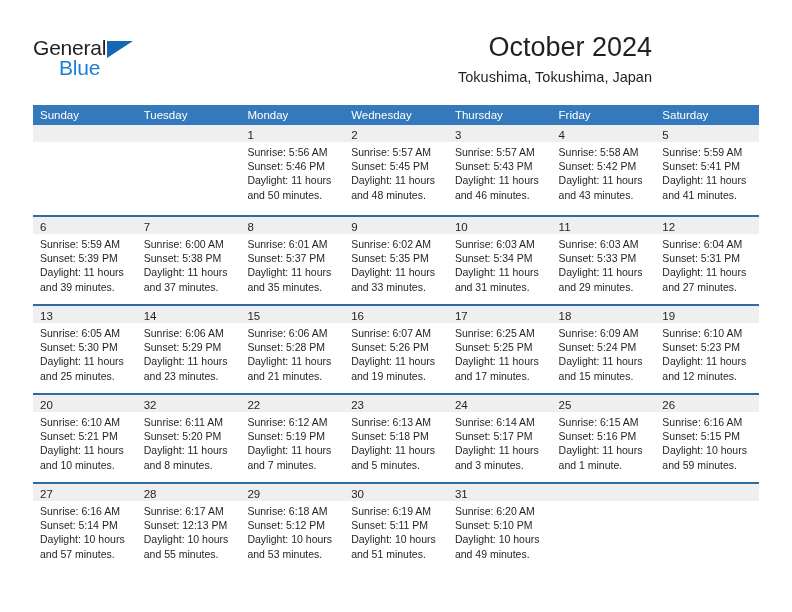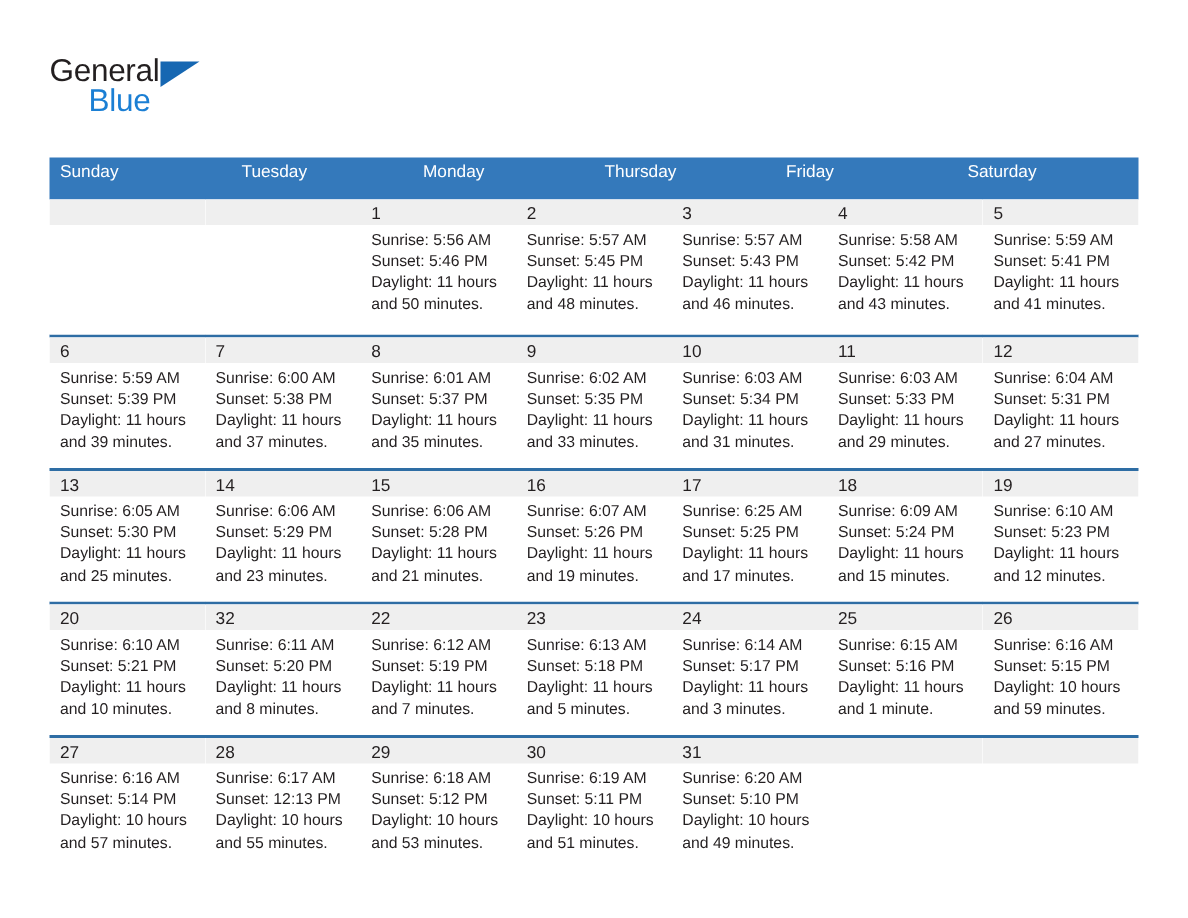--- a/index.html
+++ b/index.html
@@ -83,21 +83,21 @@
   .calendar {
     position: absolute;
     left: 33px;
     top: 105px;
     width: 726px;
   }
   .weekdays {
     display: flex;
     width: 100%;
     background: #3479bb;
-    height: 28px;
+    height: 20px;
   }
   .weekday {
     flex: 1 1 0;
     color: #ffffff;
     font-size: 11.5px;
     line-height: 20px;
     padding-left: 7px;
     box-sizing: border-box;
     white-space: nowrap;
     overflow: hidden;
@@ -143,27 +143,32 @@
 </style>
 </head>
 <body>
 
 <div class="header">
   <div class="logo">
     <span class="logo-general">General</span>
     <span class="logo-triangle"></span>
     <span class="logo-blue">Blue</span>
   </div>
+  <div class="title-block">
+    <div class="cal-title">October 2024</div>
+    <div class="cal-subtitle">Tokushima, Tokushima, Japan</div>
+  </div>
 </div>
 
 <div class="calendar">
   <div class="weekdays">
       <div class="weekday">Sunday</div>
       <div class="weekday">Tuesday</div>
       <div class="weekday">Monday</div>
+      <div class="weekday">Wednesday</div>
       <div class="weekday">Thursday</div>
       <div class="weekday">Friday</div>
       <div class="weekday">Saturday</div>
     </div>
   <div id="weeks-container">
       <div class="week-row first">
         <div class="day-cell empty">
           <div class="day-head"><span class="day-num"></span></div>
         </div>
         <div class="day-cell empty">

